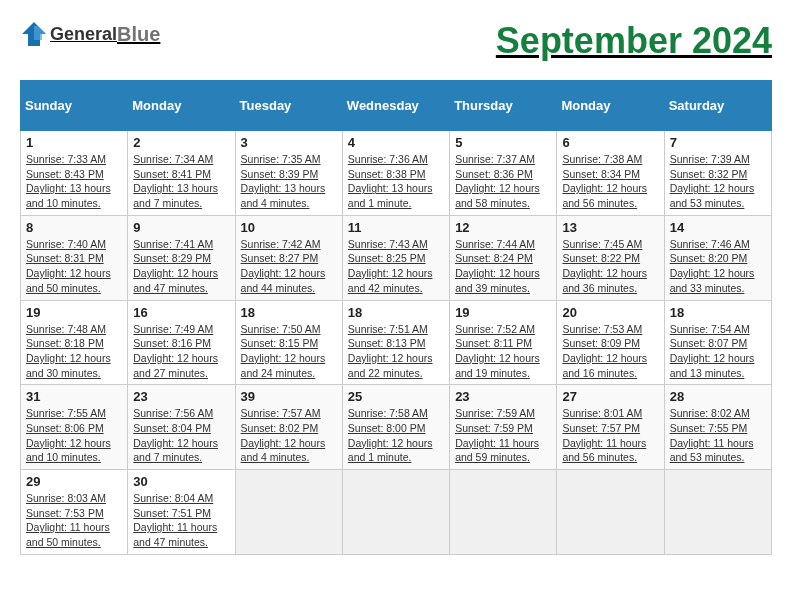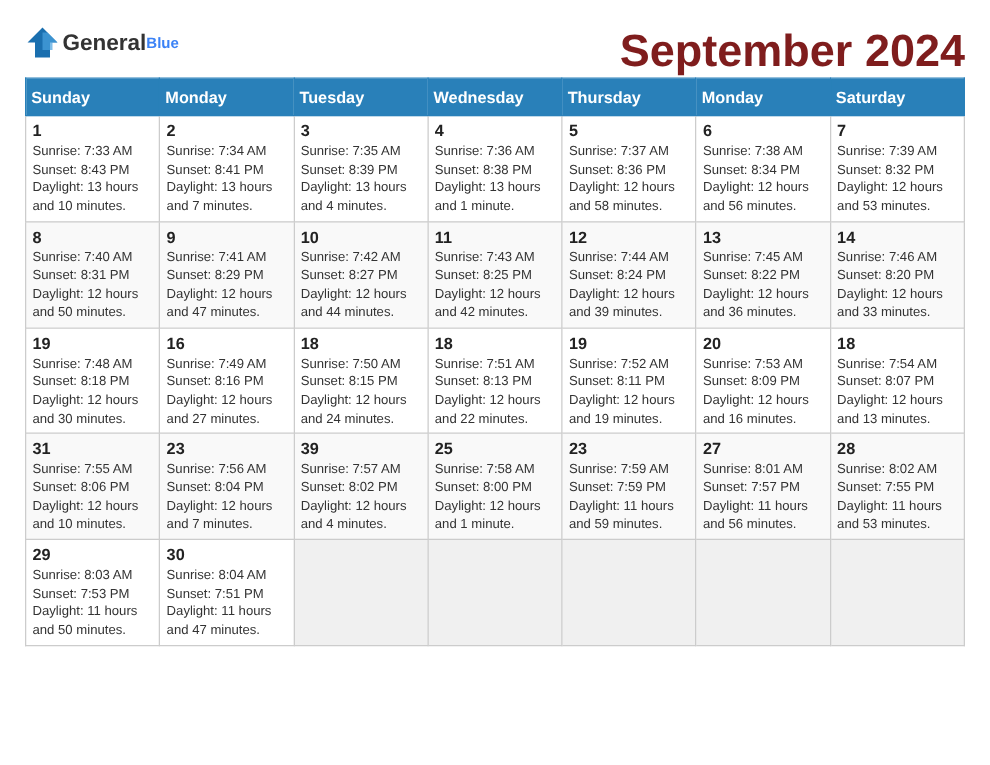--- a/index.html
+++ b/index.html
@@ -7,54 +7,55 @@
       font-family: Arial, sans-serif;
       background: #fff;
       width: 792px;
       min-height: 612px;
       padding: 20px;
     }
     .header-area {
       display: flex;
       justify-content: space-between;
       align-items: flex-start;
-      margin-bottom: 0;
+      margin-bottom: 18px;
+      text-decoration: underline;
     }
     .logo {
       display: flex;
       align-items: center;
     }
     .logo-icon {
       width: 28px;
       height: 28px;
       margin-right: 2px;
     }
     .title-area {
       text-align: right;
     }
     .month-title {
       font-size: 36px;
       font-weight: bold;
-      color: #7f1d1d;
+      color: #15803d;
     }
     .location-title {
       font-size: 16px;
       color: #555;
     }
     table {
       width: 100%;
       border-collapse: collapse;
       font-size: 11px;
     }
     thead th {
       background-color: #2980b9;
       color: #fff;
       font-size: 13px;
       font-weight: bold;
-      padding: 7px 4px;
+      padding: 17px 4px;
       text-align: left;
       border: 1px solid #2980b9;
     }
     td {
       border: 1px solid #ccc;
       vertical-align: top;
       padding: 4px 5px;
       width: 14.28%;
       min-height: 80px;
     }
@@ -62,20 +63,21 @@
       font-size: 13px;
       font-weight: bold;
       color: #222;
       display: block;
       margin-bottom: 2px;
     }
     .day-info {
       font-size: 10.5px;
       color: #333;
       line-height: 1.4;
+      text-decoration: underline;
     }
     tr:nth-child(even) td {
       background-color: #f9f9f9;
     }
     tr:nth-child(odd) td {
       background-color: #ffffff;
     }
     .empty-cell {
       background-color: #f0f0f0 !important;
     }
@@ -83,21 +85,21 @@
 </head>
 <body>
 
 <div class="header-area">
   <div class="logo">
     <svg class="logo-icon" viewBox="0 0 28 28">
       <polygon points="14,2 26,14 20,14 20,26 8,26 8,14 2,14" fill="#1a6faf"></polygon>
       <polygon points="18,6 26,14 22,14 22,20 14,20 14,6" fill="#4aa3e0" opacity="0.7"></polygon>
     </svg>
     <span style="font-size:18px;font-weight:bold;color:#333;">General</span>
-      <span style="font-size:12px;font-weight:bold;color:#3b82f6;">Blue</span>
+      <span style="font-size:20px;font-weight:bold;color:#737373;">Blue</span>
   </div>
   <div class="title-area">
     <div class="month-title">September 2024</div>
   </div>
 </div>
 
 <table>
   <thead>
     <tr>
       <th>Sunday</th>

